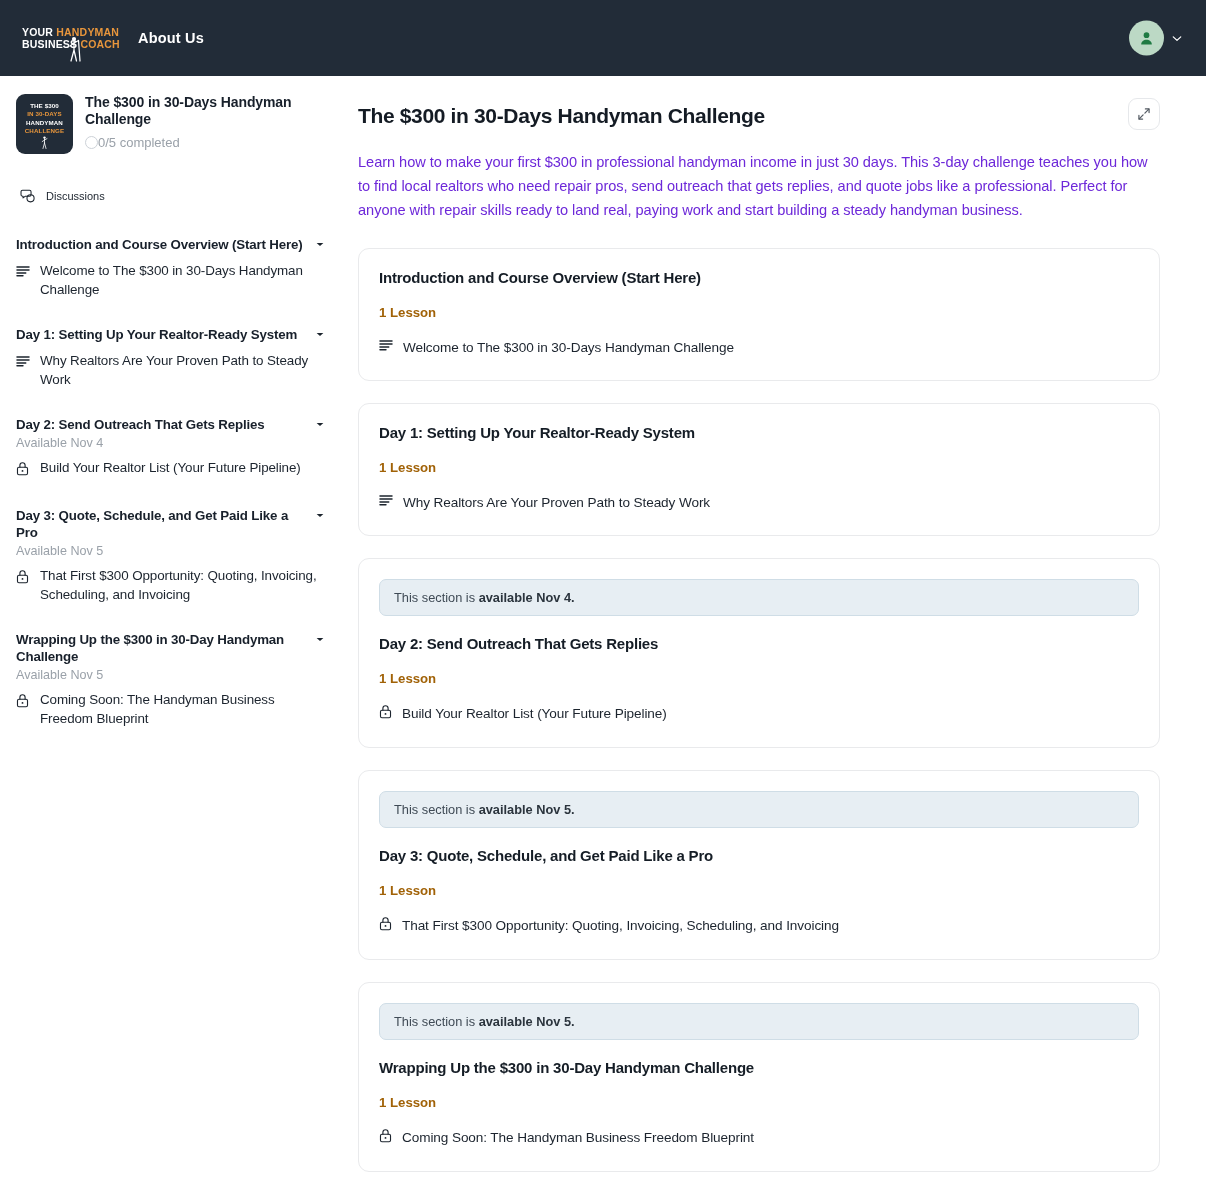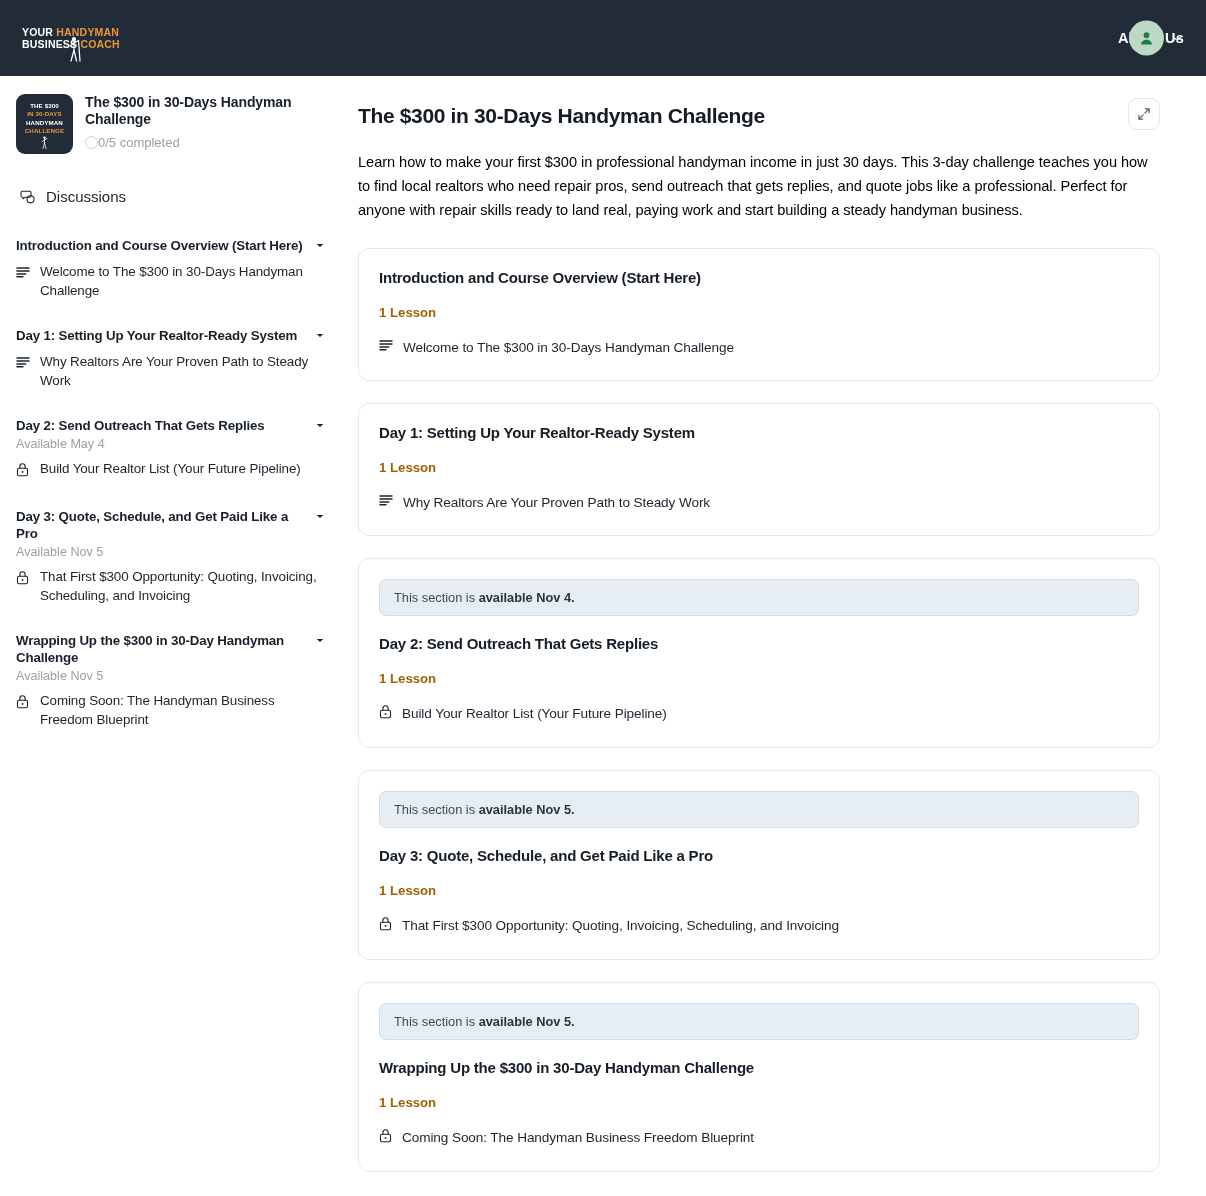--- a/index.html
+++ b/index.html
@@ -12,21 +12,20 @@
   }
 
   
   .topnav {
     height: 76px;
     background: #222c38;
     display: flex;
     align-items: center;
     padding: 0 22px 0 16px;
     position: relative;
-    justify-content: space-between;
   }
   .logo-wrap {
     width: 96px;
     height: 56px;
     position: relative;
     display: flex;
     flex-direction: column;
     justify-content: center;
     margin-left: 6px;
   }
@@ -154,21 +153,21 @@
   }
   .discussions {
     display: flex;
     align-items: center;
     gap: 9px;
     margin-top: 34px;
     margin-left: 4px;
     cursor: pointer;
   }
   .discussions-label {
-    font-size: 15px;
+    font-size: 11px;
     color: #1c242e;
   }
 
   .sec { margin-top: 27px; }
   .sec:first-of-type { margin-top: 32px; }
   .sec-head {
     display: flex;
     align-items: flex-start;
     justify-content: space-between;
     gap: 8px;
@@ -225,21 +224,21 @@
     font-size: 21px;
     font-weight: bold;
     color: #141b24;
     margin-top: 6px;
     letter-spacing: -.35px;
   }
   .desc {
     margin-top: 22px;
     font-size: 14.6px;
     line-height: 24px;
-    color: #000000;
+    color: #6d28d9;
     max-width: 800px;
     letter-spacing: -.05px;
   }
   .expand-btn {
     position: absolute;
     right: 46px;
     top: 22px;
     width: 32px;
     height: 32px;
     border: 1.3px solid #e6e8eb;
@@ -391,21 +390,21 @@
             <span class="les-label">Why Realtors Are Your Proven Path to Steady Work</span>
           </div>
         </div>
         <div class="sec">
           <div class="sec-head">
             <span class="sec-title">Day 2: Send Outreach That Gets Replies</span>
             <svg class="caret" viewBox="0 0 10 6">
               <path d="M0.8 1.2 L5 5 L9.2 1.2" fill="#1c242e"></path>
             </svg>
           </div>
-          <div class="sec-avail">Available May 4</div>
+          <div class="sec-avail">Available Nov 4</div>
           <div class="les">
             <span class="les-icon"><svg width="13" height="15" viewBox="0 0 14 16">
                 <rect x="1.6" y="6.6" width="10.8" height="8.2" rx="1.6" fill="none" stroke="#1c242e" stroke-width="1.2"></rect>
                 <path d="M4.2 6.6V4.6a2.8 2.8 0 0 1 5.6 0v2" fill="none" stroke="#1c242e" stroke-width="1.2" stroke-linecap="round"></path>
                 <circle cx="7" cy="10.6" r="1" fill="#1c242e"></circle>
               </svg></span>
             <span class="les-label">Build Your Realtor List (Your Future Pipeline)</span>
           </div>
         </div>
         <div class="sec">

